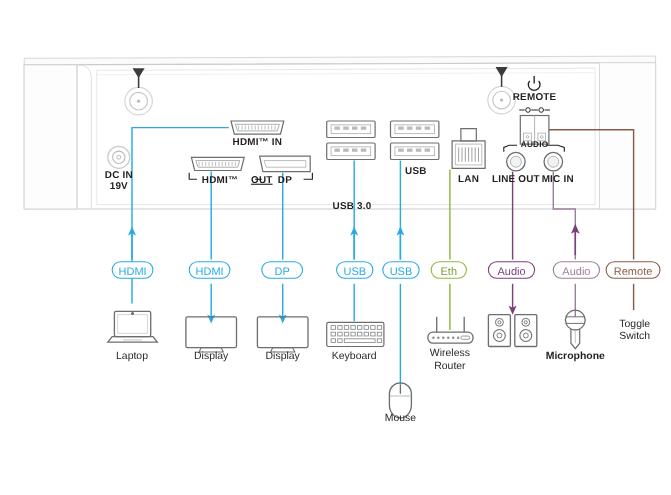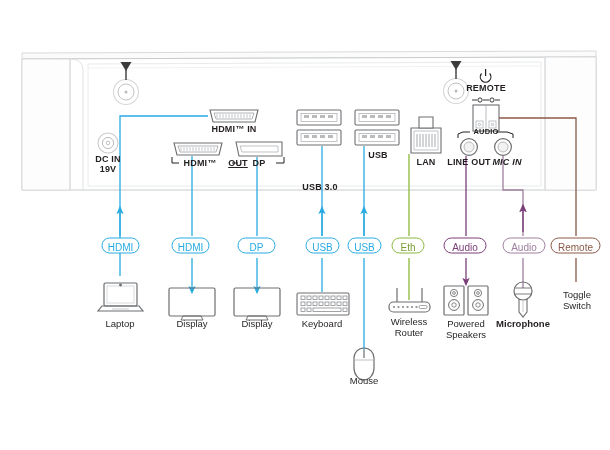--- a/index.html
+++ b/index.html
@@ -374,21 +374,21 @@
   <div>19V</div>
 </div>
 <div class="lbl port-lbl" style="left:204px;top:124px;width:60px;">HDMI™ IN</div>
 <div class="lbl port-lbl" style="left:178px;top:158px;width:44px;">HDMI™</div>
 <div class="lbl port-lbl" style="left:246px;top:158px;width:26px;">DP</div>
 <div class="lbl port-lbl" style="left:222px;top:158px;width:32px;text-decoration:underline;">OUT</div>
 <div class="lbl port-lbl" style="left:296px;top:150px;width:48px;margin-top:32px;">USB 3.0</div>
 <div class="lbl port-lbl" style="left:356px;top:150px;width:44px;">USB</div>
 <div class="lbl port-lbl" style="left:408px;top:157px;width:36px;">LAN</div>
 <div class="lbl port-lbl" style="left:442px;top:157px;width:54px;text-align:center;">LINE OUT</div>
-<div class="lbl port-lbl" style="left:487px;top:157px;width:40px;font-style:italic;">MIC IN</div>
+<div class="lbl port-lbl" style="left:487px;top:157px;width:40px;">MIC IN</div>
 <div class="lbl port-lbl" style="left:466px;top:128px;width:40px;font-size:7.5px;">AUDIO</div>
 <div class="lbl port-lbl" style="left:463px;top:83px;width:46px;">REMOTE</div>
 
 <div class="lbl pill-txt" style="left:102px;top:242px;width:37px;color:#29ABE2;">HDMI</div>
 <div class="lbl pill-txt" style="left:172px;top:242px;width:37px;color:#29ABE2;">HDMI</div>
 <div class="lbl pill-txt" style="left:238px;top:242px;width:37px;color:#29ABE2;">DP</div>
 <div class="lbl pill-txt" style="left:306px;top:242px;width:33px;color:#29ABE2;">USB</div>
 <div class="lbl pill-txt" style="left:348px;top:242px;width:33px;color:#29ABE2;">USB</div>
 <div class="lbl pill-txt" style="left:392px;top:242px;width:32px;color:#7a9e32;">Eth</div>
 <div class="lbl pill-txt" style="left:444px;top:242px;width:42px;color:#7B3F7A;">Audio</div>
@@ -397,23 +397,19 @@
 
 <div class="lbl dev-lbl" style="left:92px;top:319px;width:56px;">Laptop</div>
 <div class="lbl dev-lbl" style="left:164px;top:319px;width:56px;">Display</div>
 <div class="lbl dev-lbl" style="left:229px;top:319px;width:56px;">Display</div>
 <div class="lbl dev-lbl" style="left:291px;top:319px;width:62px;">Keyboard</div>
 <div class="lbl dev-lbl" style="left:338px;top:376px;width:52px;text-align:center;">Mouse</div>
 <div class="lbl dev-lbl" style="left:381px;top:317px;width:56px;">
   <div>Wireless</div>
   <div>Router</div>
 </div>
-<div class="lbl dev-lbl" style="left:438px;top:319px;width:56px;">
-  <div>Powered</div>
-  <div>Speakers</div>
-</div>
 <div class="lbl dev-lbl" style="left:491px;top:319px;width:64px;font-weight:bold;">Microphone</div>
 <div class="lbl dev-lbl" style="left:552px;top:290px;width:50px;">
   <div>Toggle</div>
   <div>Switch</div>
 </div>
 
 </div>
 
 </body></html>

